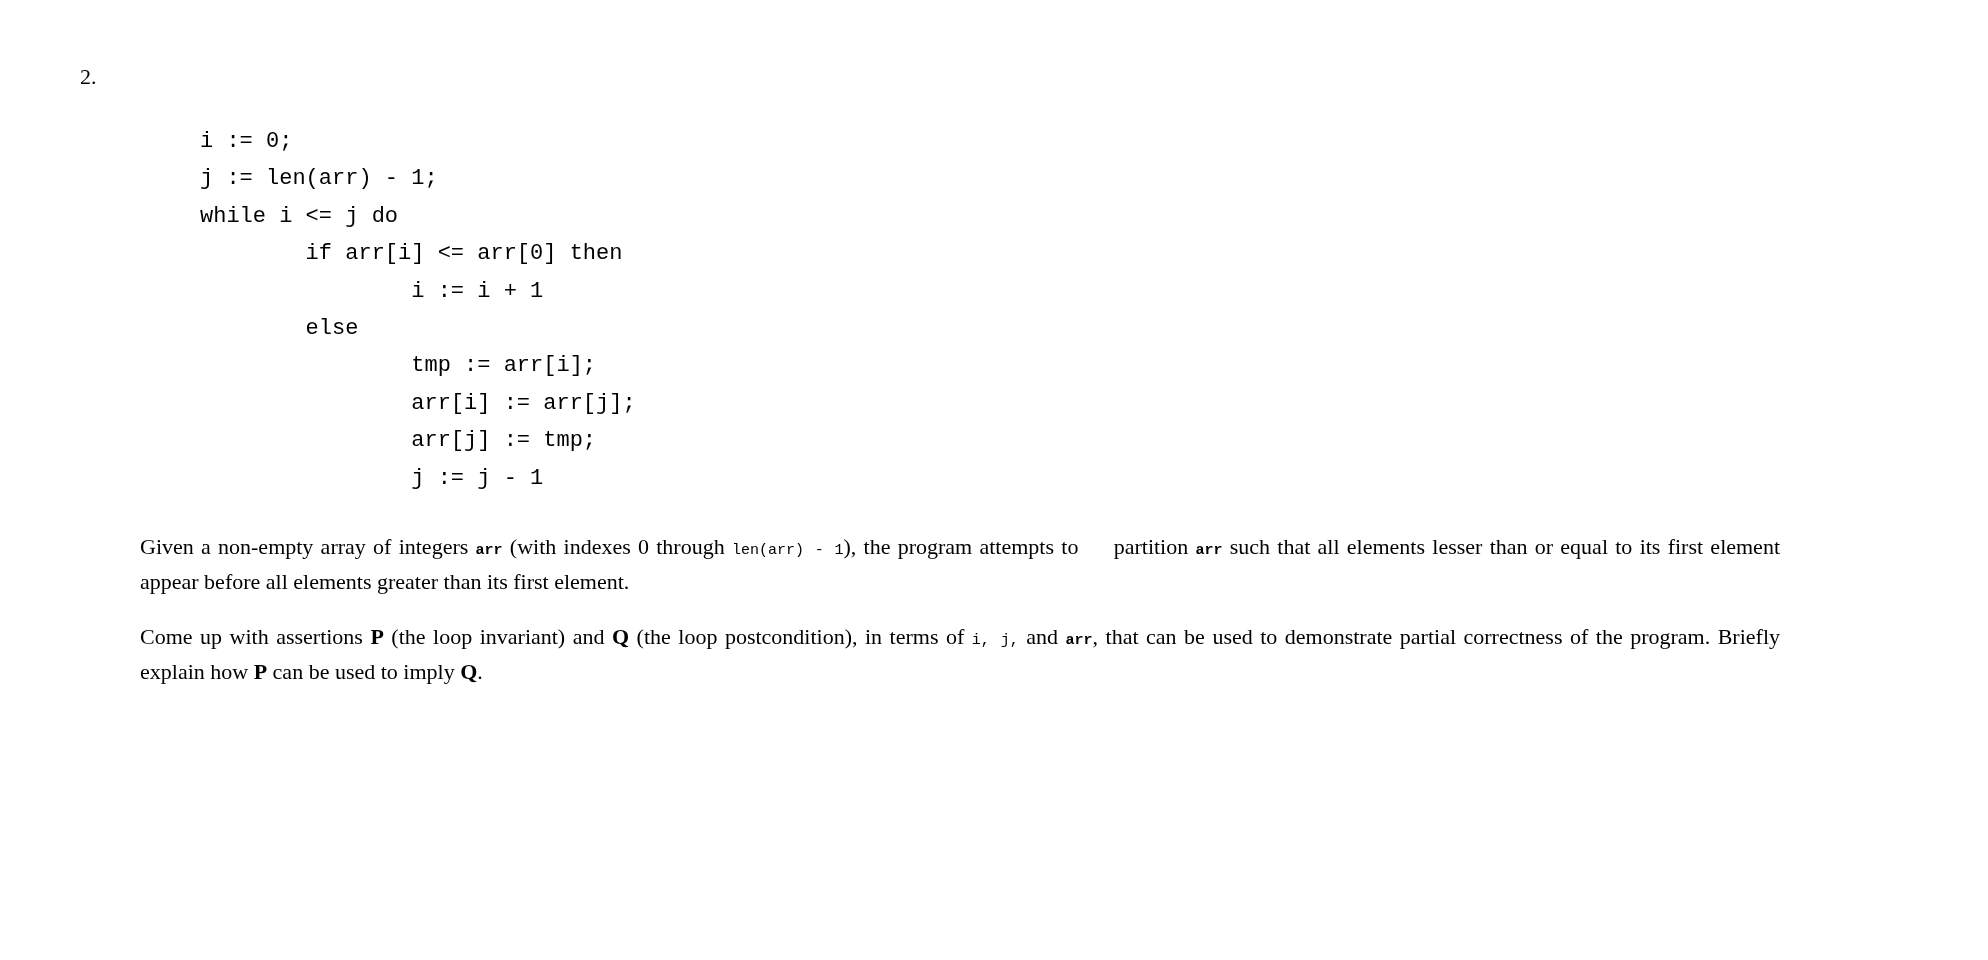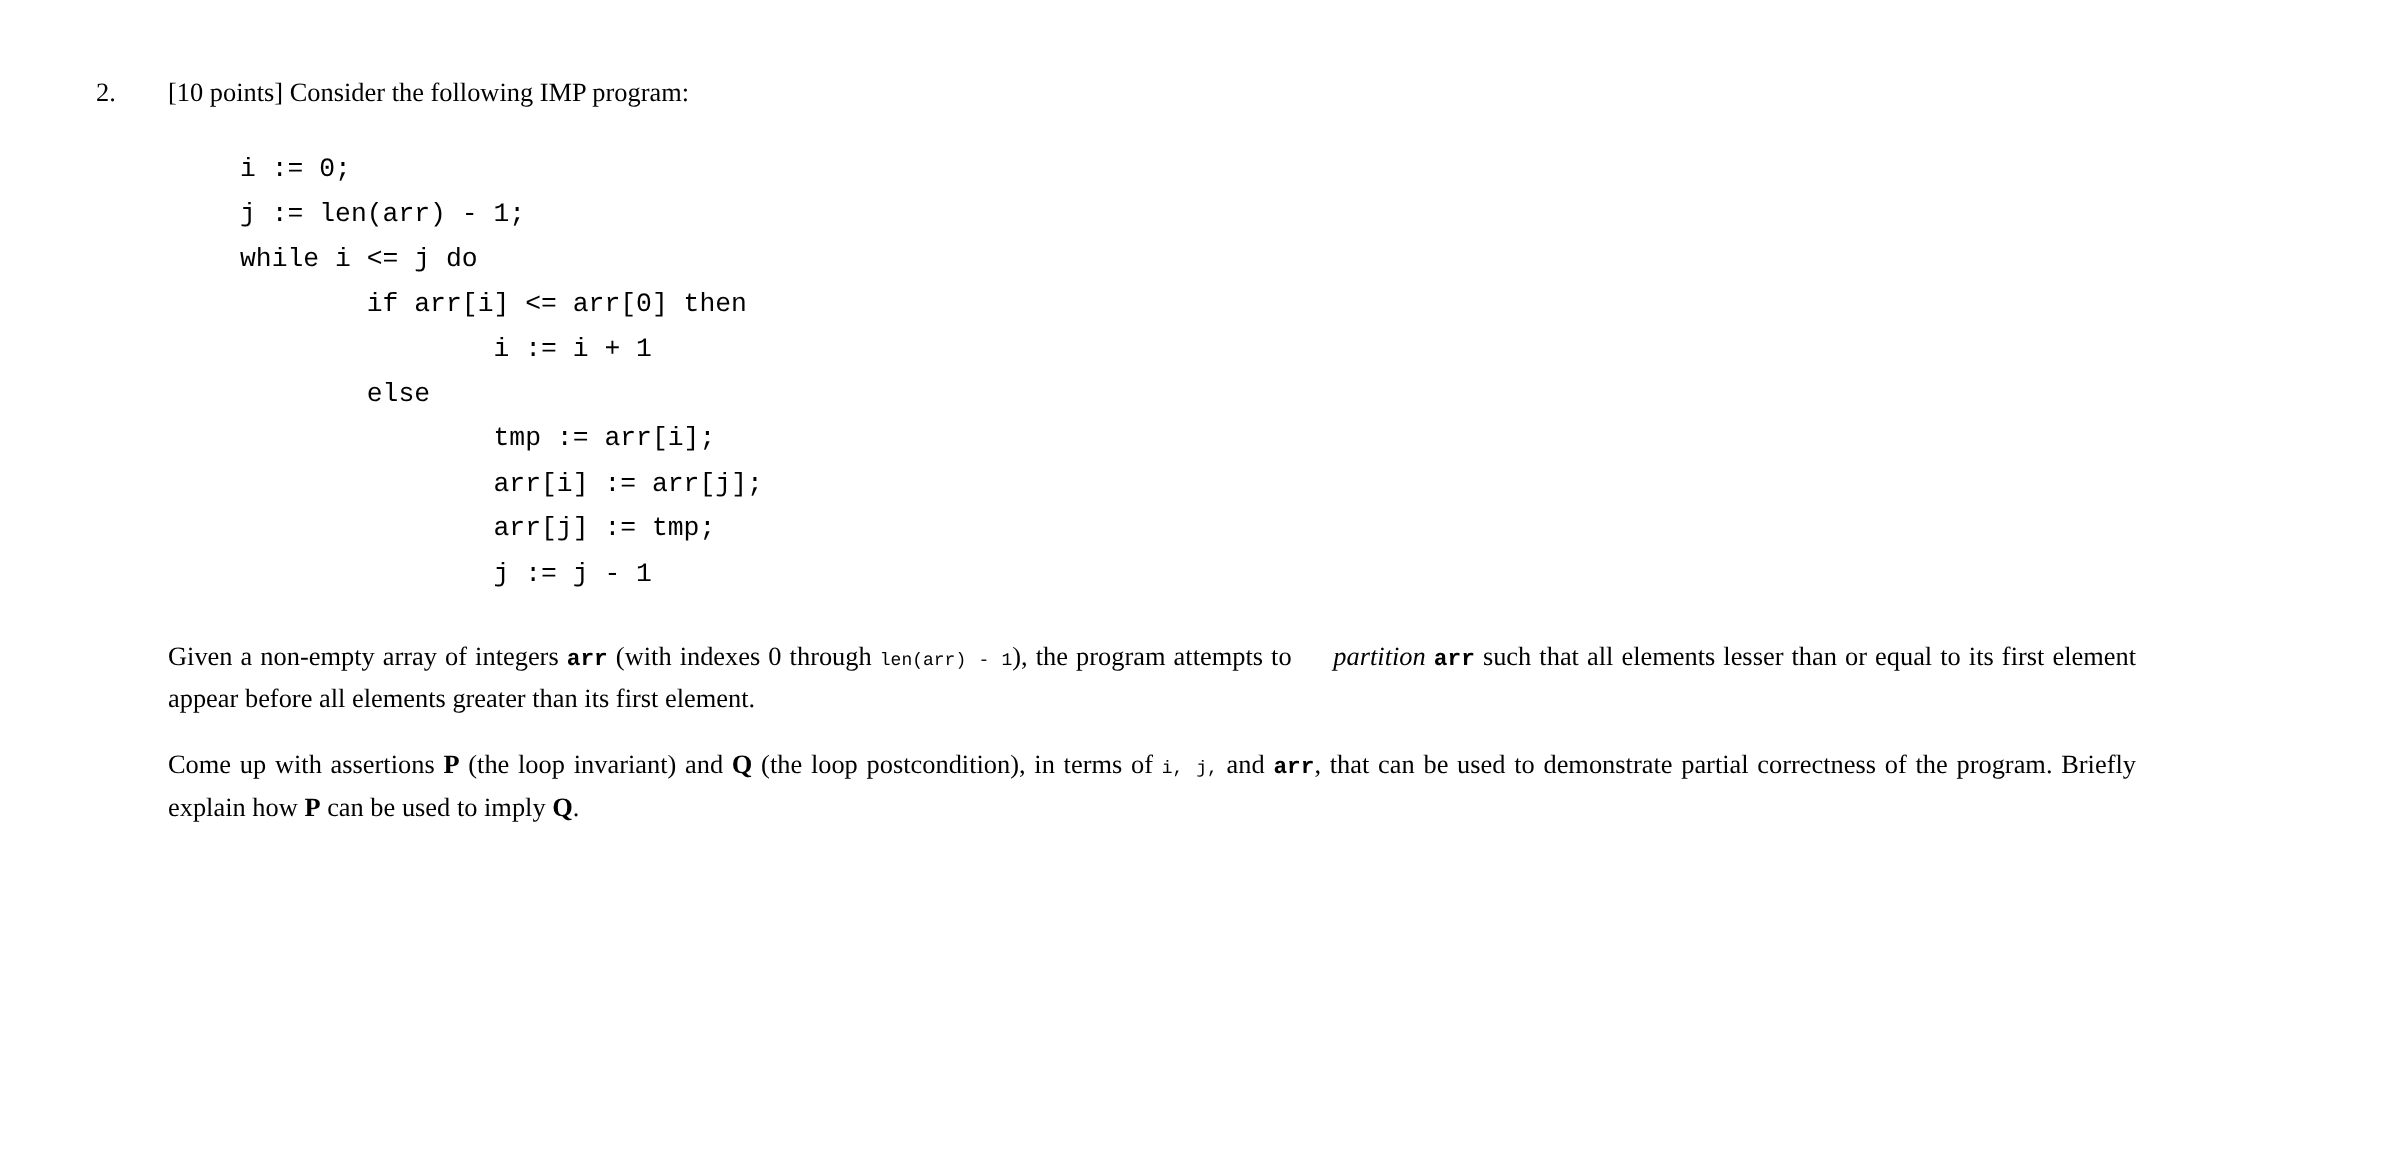--- a/index.html
+++ b/index.html
@@ -54,41 +54,39 @@
       margin-bottom: 20px;
       text-align: justify;
     }
 
     code {
       font-family: 'Courier New', Courier, monospace;
       font-size: 15px;
     }
 
     .italic {
-      font-style: italic;
       margin-left: 28px;
     }
 
     .bold {
       font-weight: bold;
     }
 
     .bold-code {
       font-family: 'Courier New', Courier, monospace;
       font-weight: bold;
-      font-size: 19px;
+      font-size: 15px;
     }
   </style>
 </head>
 <body>
 
 <div class="question-container">
   <div class="question-header">
     <span class="question-number">2.</span>
-    <span class="question-title">[10 points] Consider the following IMP program:</span>
   </div>
 
   <div class="code-block"><span>i := 0;</span>
 <span>j := len(arr) - 1;</span>
 <span>while i &lt;= j do</span>
     <span>    if arr[i] &lt;= arr[0] then</span>
         <span>        i := i + 1</span>
     <span>    else</span>
         <span>        tmp := arr[i];</span>
         <span>        arr[i] := arr[j];</span>

